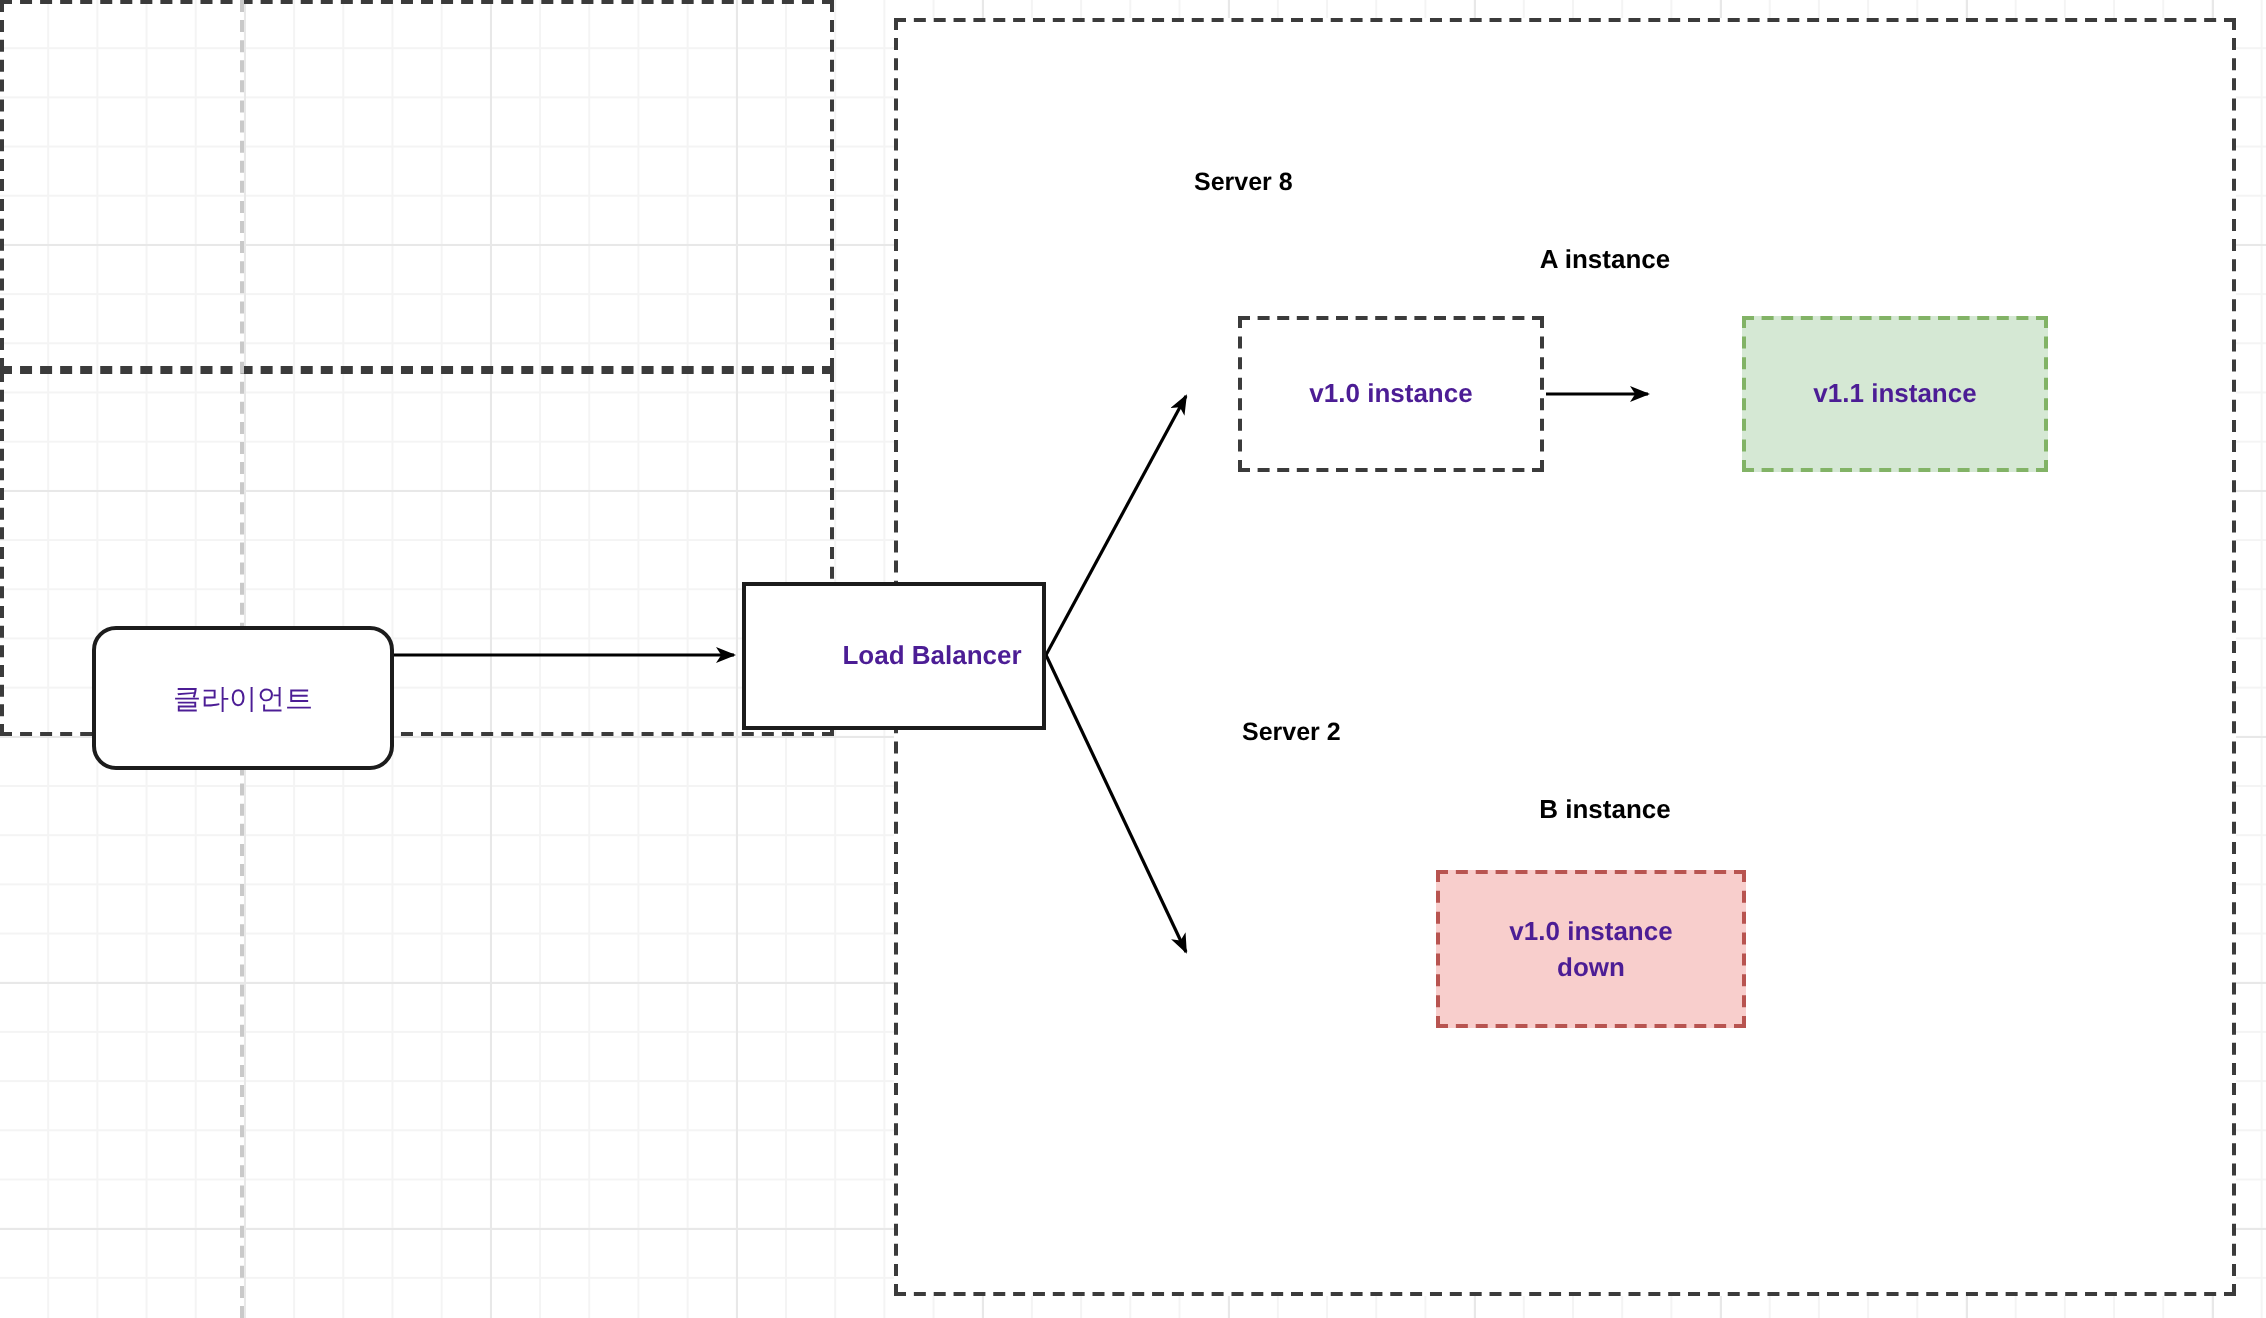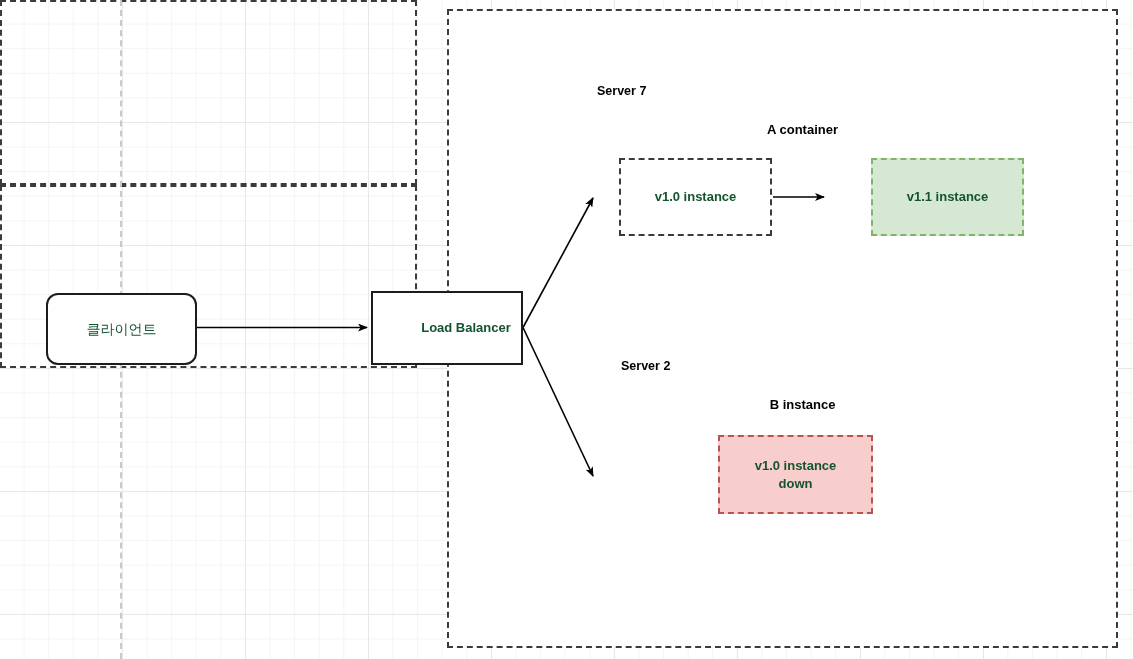--- a/index.html
+++ b/index.html
@@ -44,33 +44,34 @@
     box-sizing: border-box;
   }
 
   .node {
     position: absolute;
     box-sizing: border-box;
     display: flex;
     align-items: center;
     justify-content: center;
     text-align: center;
-    color: #14532d;
+    color: #4c1d95;
     font-size: 13px;
     font-weight: bold;
     line-height: 1.35;
     white-space: pre-line;
   }
 
   .client-node {
     border: 2px solid #1c1c1c;
     border-radius: 12px;
     background: #ffffff;
     font-weight: normal;
     font-size: 14px;
+    margin-top: 20px;
   }
 
   .lb-node {
     border: 2px solid #1c1c1c;
     background: #ffffff;
   }
 
   .container-box {
     border: 2px dashed #3b3b3b;
     background: transparent;
@@ -141,25 +142,25 @@
 
     <line x1="523" y1="327.5" x2="593" y2="476" stroke="#000000" stroke-width="1.6" marker-end="url(#arrowhead)"></line>
 
     <line x1="773" y1="197" x2="824" y2="197" stroke="#000000" stroke-width="1.6" marker-end="url(#arrowhead)"></line>
   </svg>
 
   <div class="node client-node" style="left:46px; top:293px; width:151px; height:72px;">클라이언트</div>
 
   <div class="node lb-node" style="left:371px; top:291px; width:152px; height:74px;padding-left:38px;">Load Balancer</div>
 
-  <div class="group-label" style="left:597px; top:84px;">Server 7</div>
+  <div class="group-label" style="left:597px; top:84px;">Server 8</div>
 
   <div class="container-box" style="left:596px; top:108px; width:413px; height:181px;"></div>
 
-  <div class="container-title" style="left:596px; top:122px; width:413px;">A container</div>
+  <div class="container-title" style="left:596px; top:122px; width:413px;">A instance</div>
 
   <div class="node instance-plain" style="left:619px; top:158px; width:153px; height:78px;">v1.0 instance</div>
 
   <div class="node instance-green" style="left:831px; top:158px; width:153px; height:78px;">v1.1 instance</div>
 
   <div class="group-label" style="left:597px; top:359px;margin-left:24px;">Server 2</div>
 
   <div class="container-box" style="left:596px; top:383px; width:413px; height:179px;"></div>
 
   <div class="container-title" style="left:596px; top:397px; width:413px;">B instance</div>

